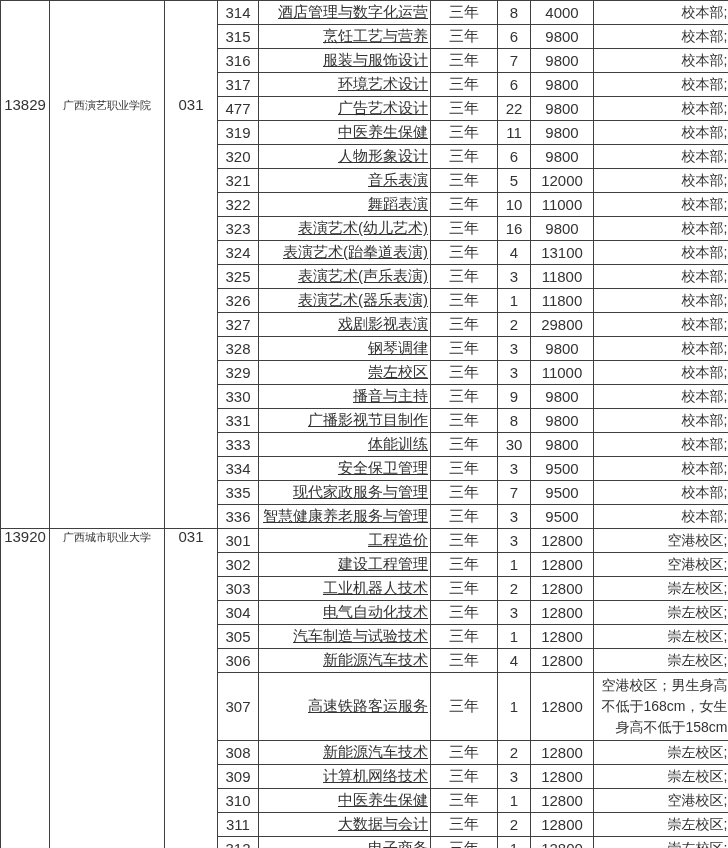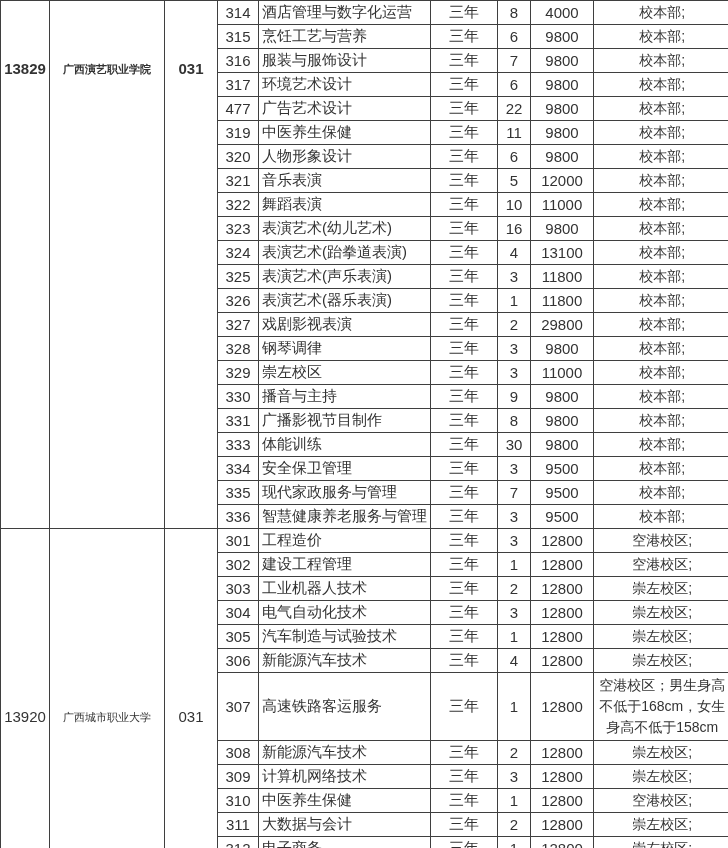--- a/index.html
+++ b/index.html
@@ -19,35 +19,36 @@
     font-size: 15px;
     text-align: center;
     vertical-align: middle;
     padding: 0;
     overflow: hidden;
     white-space: nowrap;
   }
   tr { height: 23.5px; }
   tr.row-tall { height: 68px; }
   td.major-name {
-    text-align: left;
+    text-align: right;
     padding: 0 2px 0 3px;
+    text-decoration: underline;
   }
   td.campus {
-    text-align: center;
+    text-align: right;
     font-size: 14px;
     padding: 1px 1px 1px 3px;
     line-height: 21px;
     white-space: normal;
   }
   td.last { border-right: 0; }
   td.group-cell { vertical-align: top; }
   .group-anchor { display: block; line-height: 16px; }
-  .g0 .group-anchor { margin-top: 60px; font-weight: bold; }
-  .g1 .group-anchor { margin-top: 180px; }
+  .g0 .group-anchor { margin-top: 96px; }
+  .g1 .group-anchor { }
   td.school-name { font-size: 11px; }
 </style>
 </head>
 <body>
 
 <div>
   <table id="plan-table">
     <colgroup>
       <col style="width:49px">
       <col style="width:115px">

